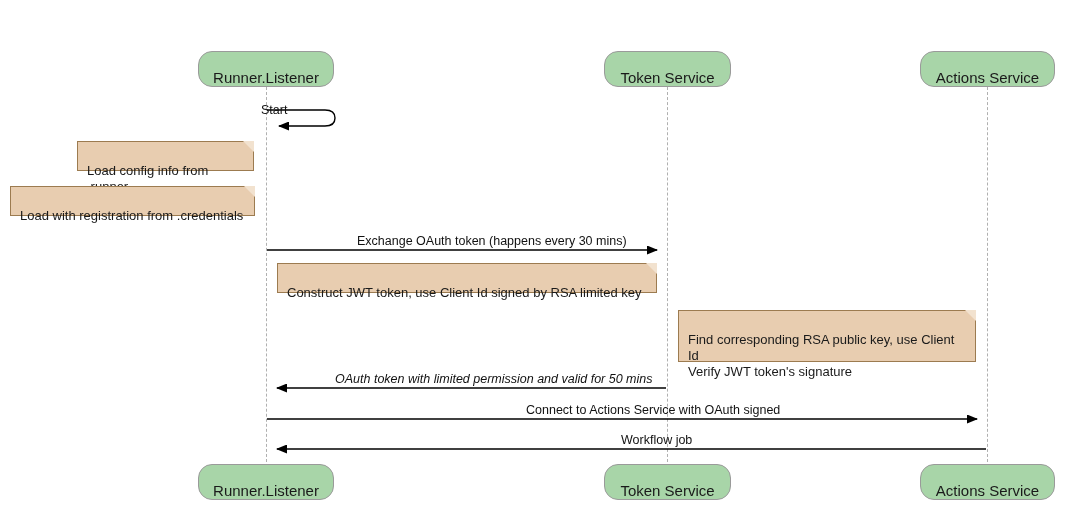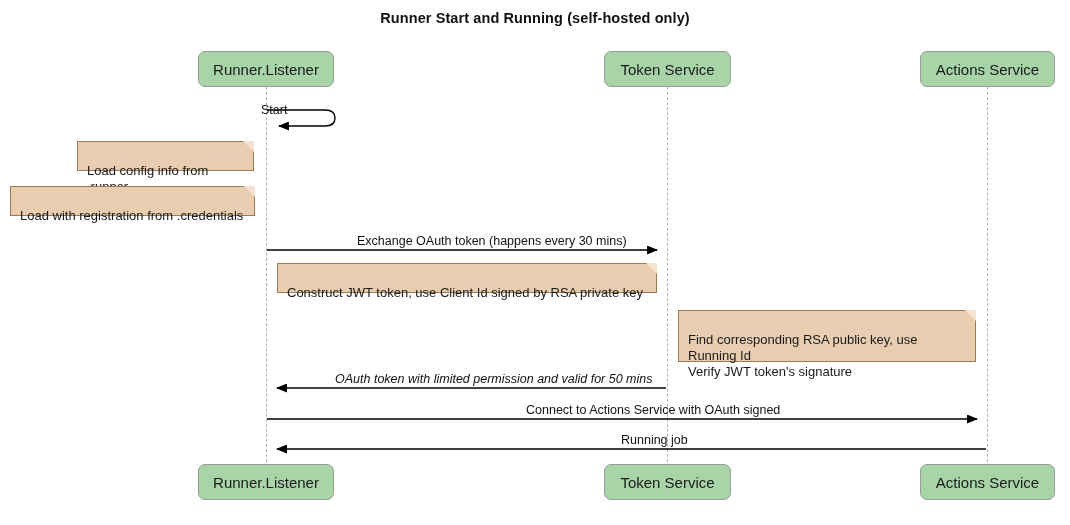--- a/index.html
+++ b/index.html
@@ -30,24 +30,24 @@
     font-size: 14.5px;
     font-weight: bold;
     color: #111111;
     letter-spacing: 0.1px;
   }
   
   .participant {
     position: absolute;
     background: #a8d5a8;
     border: 1px solid #9a9a9a;
-    border-radius: 7px;
+    border-radius: 14px;
     box-sizing: border-box;
     display: flex;
-    align-items: center;
+    align-items: flex-end;
     justify-content: center;
     color: #1a1a1a;
     font-size: 15px;
     height: 36px;
   }
   
   .lifeline {
     position: absolute;
     width: 0;
     border-left: 1px dashed #b0b0b0;
@@ -107,21 +107,20 @@
     width: 1070px;
     height: 525px;
     pointer-events: none;
   }
 </style>
 </head>
 <body>
 
 <div id="diagram-root">
 
-  <div class="diagram-title">Runner Start and Running (self-hosted only)</div>
 
   <div class="lifeline" style="left:266px; top:87px; height:375px;"></div>
   <div class="lifeline" style="left:667px; top:87px; height:375px;"></div>
   <div class="lifeline" style="left:987px; top:87px; height:375px;"></div>
 
   <div class="participant" style="left:198px; top:51px; width:136px;">
     <span>Runner.Listener</span>
   </div>
   <div class="participant" style="left:604px; top:51px; width:127px;">
     <span>Token Service</span>
@@ -162,40 +161,40 @@
   </svg>
 
   <div class="msg-label" style="left:229px; top:103px;">Start</div>
 
   <div class="msg-label" style="left:325px; top:234px;">Exchange OAuth token (happens every 30 mins)</div>
 
   <div class="msg-label" style="left:303px; top:372px;font-style:italic;">OAuth token with limited permission and valid for 50 mins</div>
 
   <div class="msg-label" style="left:494px; top:403px;">Connect to Actions Service with OAuth signed</div>
 
-  <div class="msg-label" style="left:589px; top:433px;">Running job</div>
+  <div class="msg-label" style="left:589px; top:433px;">Workflow job</div>
 
   <div class="note" style="left:77px; top:141px; width:177px; height:30px;">
     <span>Load config info from .runner</span>
     <span class="note-fold"></span>
     <span class="note-fold-edge"></span>
   </div>
 
   <div class="note" style="left:10px; top:186px; width:245px; height:30px;">
     <span>Load with registration from .credentials</span>
     <span class="note-fold"></span>
     <span class="note-fold-edge"></span>
   </div>
 
   <div class="note" style="left:277px; top:263px; width:380px; height:30px;">
-    <span>Construct JWT token, use Client Id signed by RSA private key</span>
+    <span>Construct JWT token, use Client Id signed by RSA limited key</span>
     <span class="note-fold"></span>
     <span class="note-fold-edge"></span>
   </div>
 
   <div class="note" style="left:678px; top:310px; width:298px; height:52px;">
-    <span>Find corresponding RSA public key, use Running Id
+    <span>Find corresponding RSA public key, use Client Id
 Verify JWT token's signature</span>
     <span class="note-fold"></span>
     <span class="note-fold-edge"></span>
   </div>
 
 </div>
 
 </body></html>

